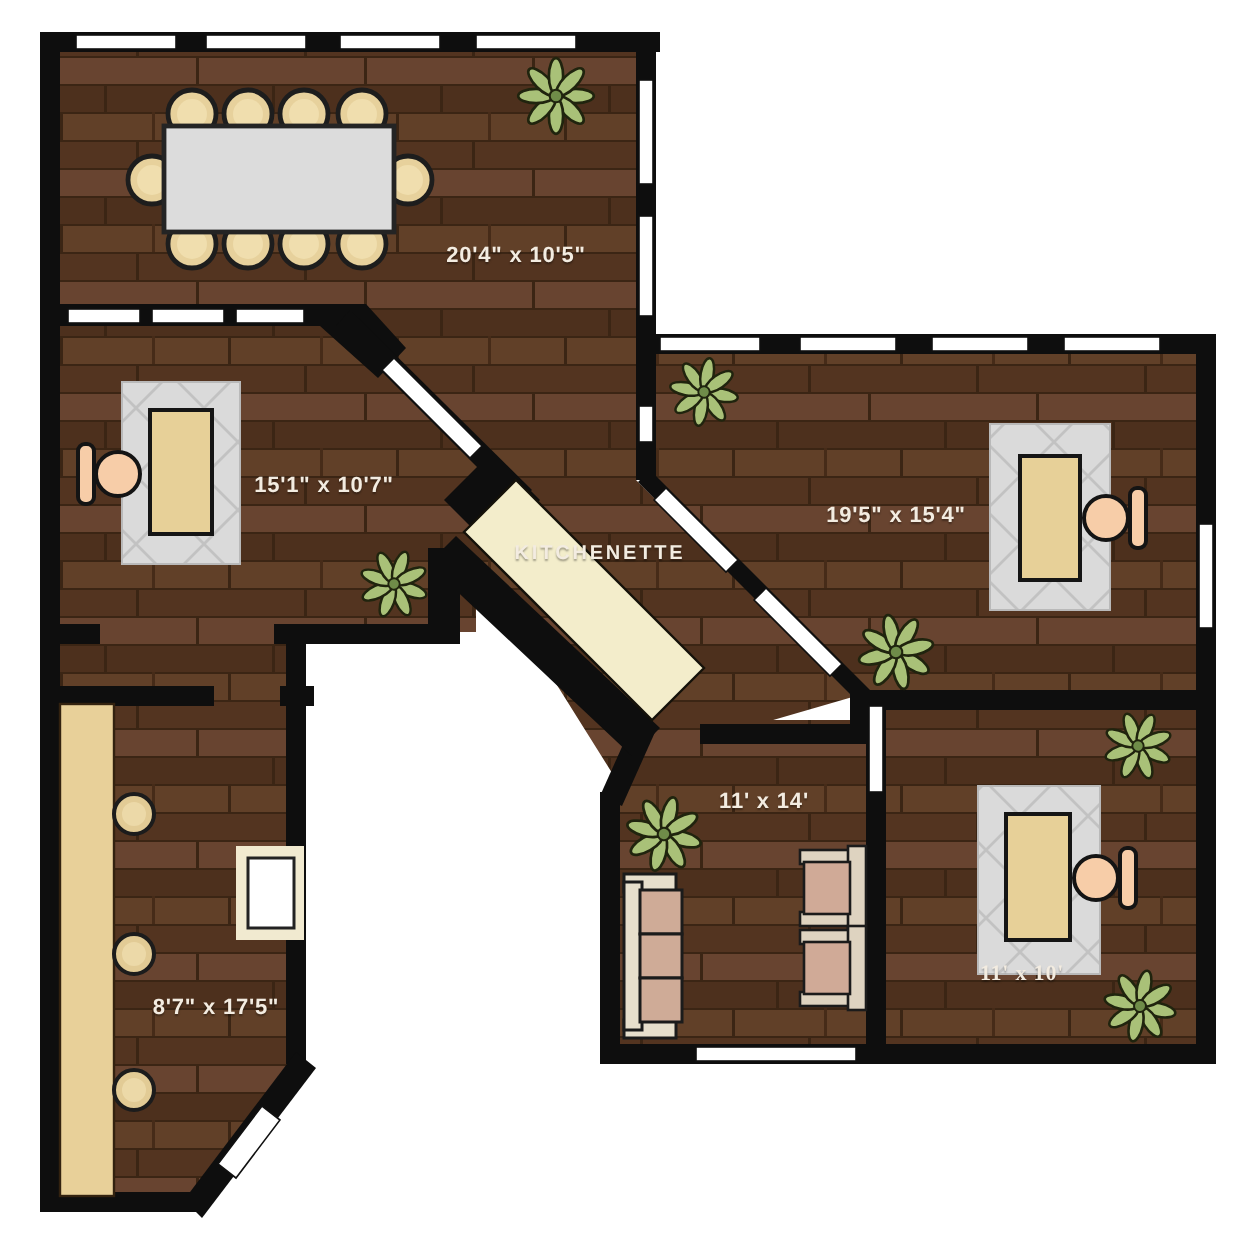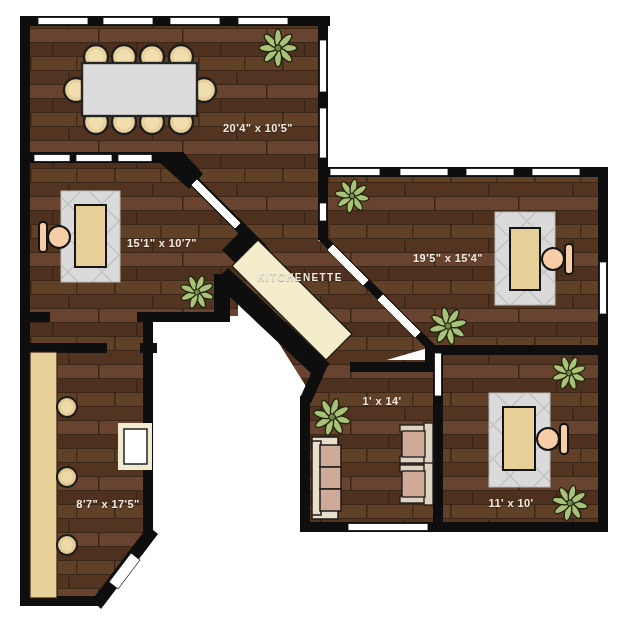--- a/index.html
+++ b/index.html
@@ -198,17 +198,17 @@
   <use href="#plant" transform="translate(448,326) scale(1.05) rotate(32)"></use>
   <use href="#plant" transform="translate(332,417) scale(1.05) rotate(15)"></use>
   <use href="#plant" transform="translate(569,373) scale(0.95) rotate(25)"></use>
   <use href="#plant" transform="translate(570,503) scale(1.0)  rotate(12)"></use>
 </svg>
 
   <div class="room-label" style="left:258px;top:128px;">20'4" x 10'5"</div>
   <div class="room-label" style="left:162px;top:243px;">15'1" x 10'7"</div>
   <div class="room-label kitch" style="left:300px;top:277px;">KITCHENETTE</div>
   <div class="room-label" style="left:448px;top:258px;">19'5" x 15'4"</div>
-  <div class="room-label" style="left:382px;top:401px;">1' x 14'</div>
-  <div class="room-label" style="left:511px;top:503px;">11' x 10'</div>
+  <div class="room-label" style="left:382px;top:401px;">11' x 14'</div>
+  <div class="room-label" style="left:511px;top:487px;font-family:Liberation Serif, serif;">11' x 10'</div>
   <div class="room-label" style="left:108px;top:504px;">8'7" x 17'5"</div>
 
 </div>
 
 </body></html>

